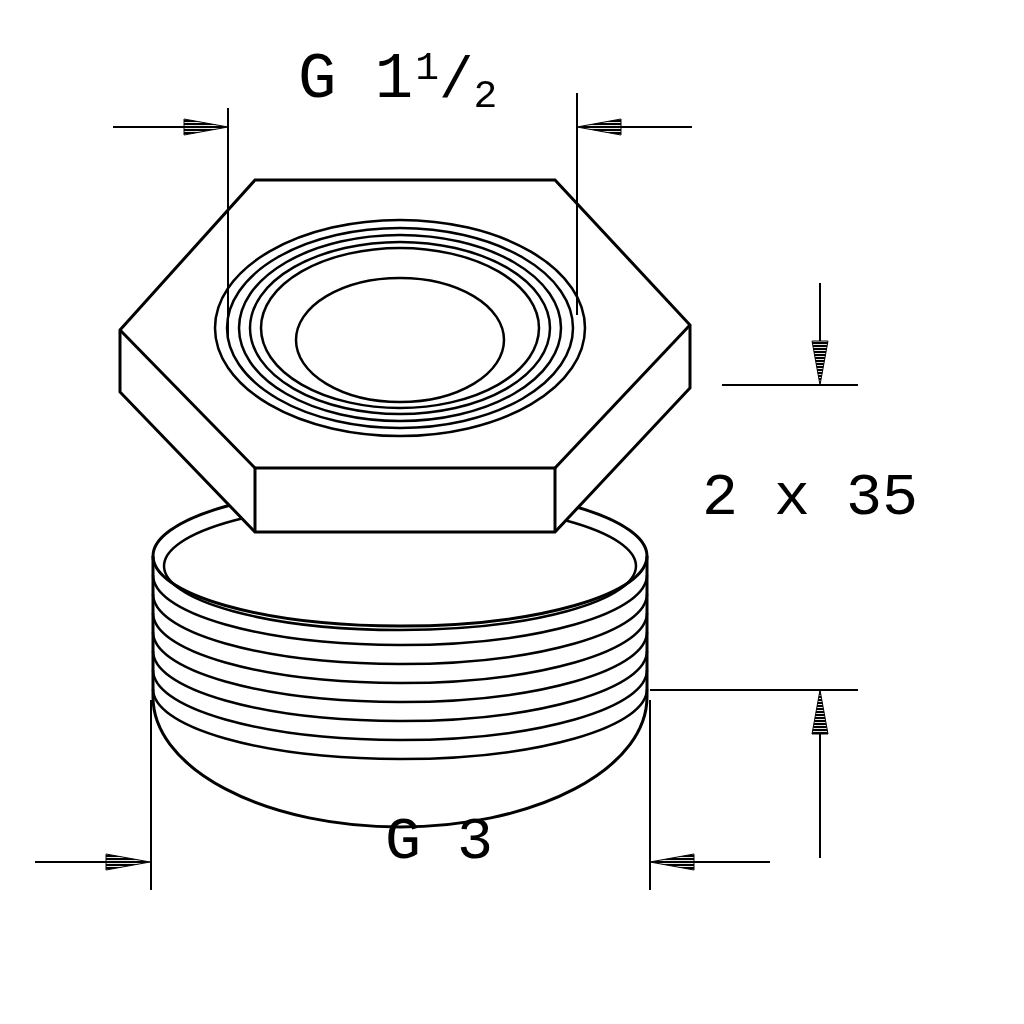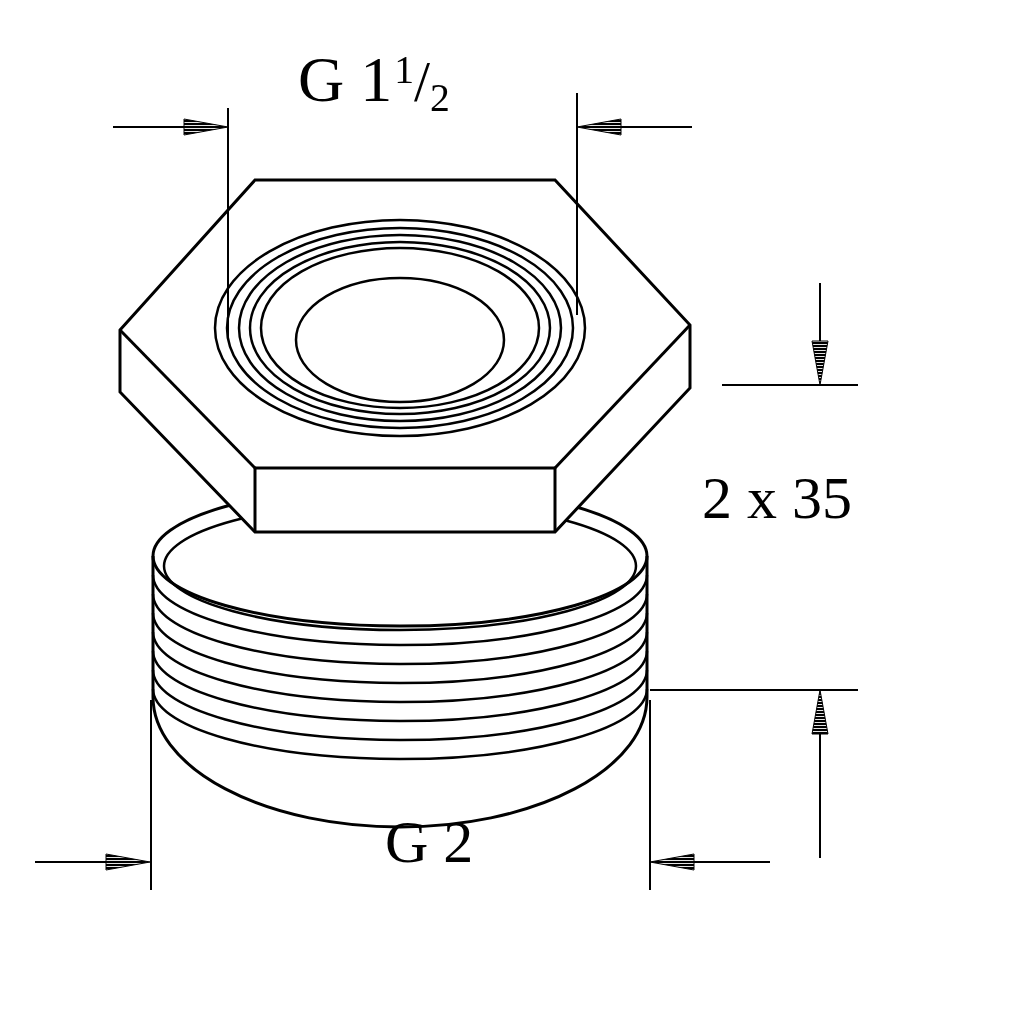--- a/index.html
+++ b/index.html
@@ -1,20 +1,20 @@
 <!DOCTYPE html>
 <html><head>
 <meta charset="utf-8">
 <style>
   html,body{margin:0;padding:0;background:#ffffff;}
   .canvas{
     position:relative;
     width:1024px;height:976px;
     background:#ffffff;
-    font-family:Liberation Serif, serif;
+    font-family:Liberation Mono, monospace;
     overflow:hidden;
   }
   svg{position:absolute;left:0;top:0;}
   .ln{stroke:#000;stroke-width:3;fill:none;}
   .thin{stroke:#000;stroke-width:2.5;fill:none;}
   .dim{stroke:#000;stroke-width:2;fill:none;}
   .arrow{fill:url(#hatch);stroke:#000;stroke-width:1;}
   .nut-face{fill:#ffffff;stroke:#000;stroke-width:3;}
   .label{
     position:absolute;
@@ -107,15 +107,15 @@
 
     </g>
   </svg>
 
   <div class="label label-top">
     <span>G 1</span><sup>1</sup><span class="slash">/</span><sub>2</sub>
   </div>
 
   <div class="label label-right">2 x 35</div>
 
-  <div class="label label-bottom">G 2</div>
+  <div class="label label-bottom">G 3</div>
 
 </div>
 
 </body></html>

